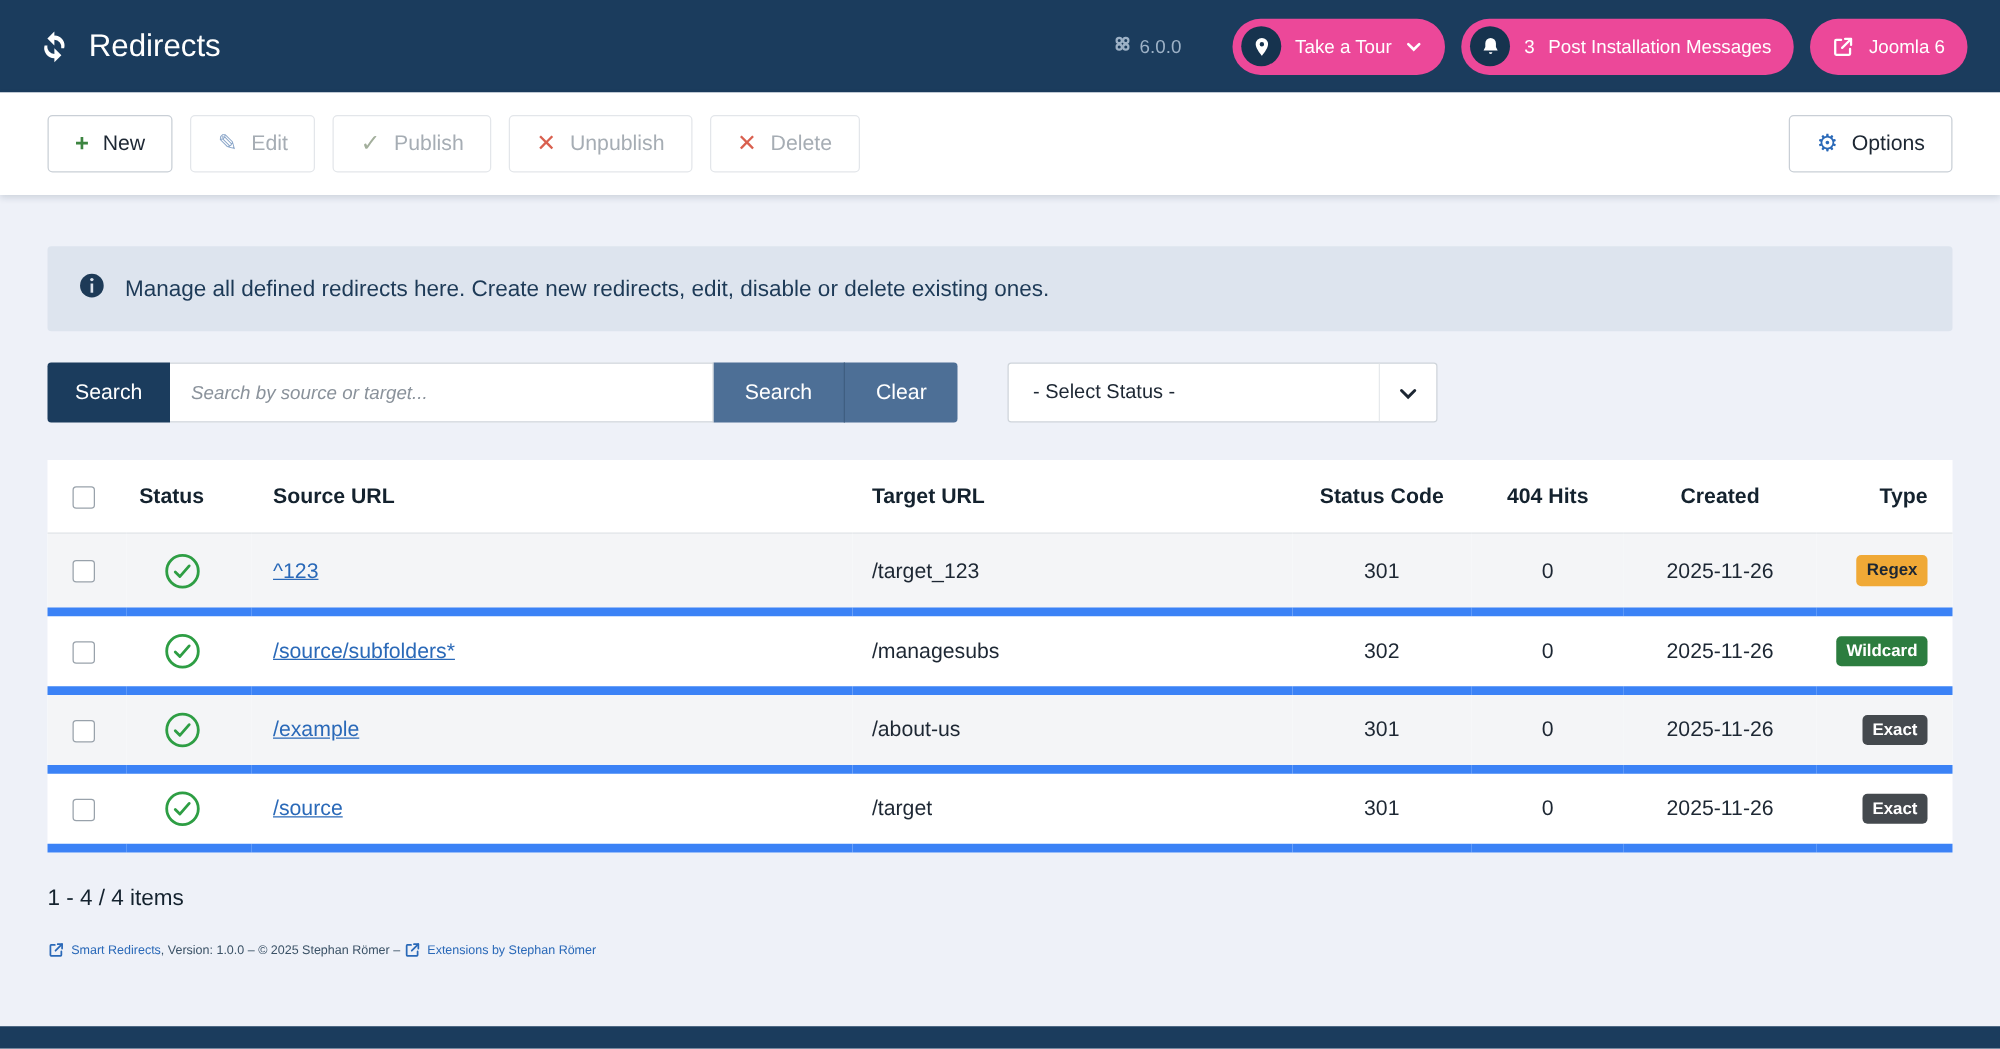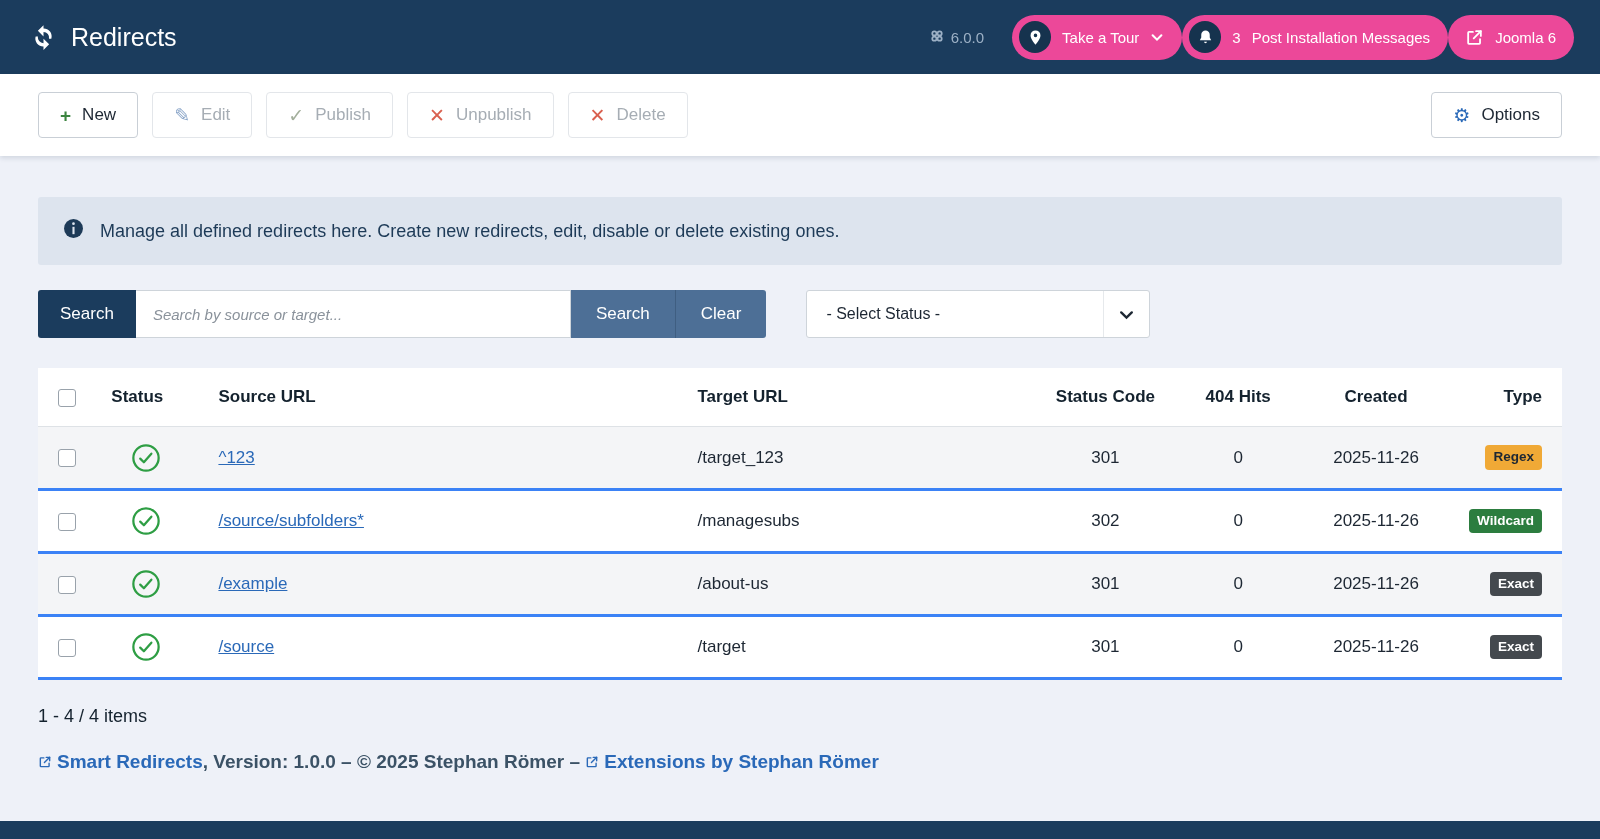--- a/index.html
+++ b/index.html
@@ -13,21 +13,21 @@
   }
 
   
   .app-header {
     height:74px; background:#1b3c5d;
     display:flex; align-items:center;
     padding:0 26px 0 30px;
   }
   .brand { display:flex; align-items:center; gap:14px; color:#fff; font-size:25px; }
   .brand svg { width:27px; height:27px; display:block; }
-  .hdr-right { margin-left:auto; display:flex; align-items:center; }
+  .hdr-right { margin-left:auto; display:flex; align-items:center; gap:13px; }
   .version { color:#9db1c6; font-size:15px; display:flex; align-items:center; gap:7px; margin-right:28px; }
   .version svg { width:14px; height:14px; }
   .pill {
     height:45px; border-radius:23px; background:#ec4899; border:none;
     display:flex; align-items:center; gap:11px;
     padding:0 18px 0 7px; color:#fff; font-size:15px; cursor:pointer;
     font-family:inherit;
   }
   .pill.no-circ { padding-left:17px; }
   .pill .circ {
@@ -104,21 +104,21 @@
   .status-select .sel-chev svg { width:17px; height:17px; }
 
   
   .table-card { margin-top:30px; background:#fff; }
   table { width:100%; border-collapse:collapse; font-size:17px; table-layout:fixed; }
   thead th {
     text-align:left; font-weight:bold; color:#14222e;
     padding:19px 10px; border-bottom:1px solid #dee2e6;
     font-size:17px;
   }
-  tbody tr { border-bottom:3px solid #3b82f6; }
+  tbody tr { border-bottom:7px solid #3b82f6; }
   tbody tr:nth-child(odd) { background:#f4f5f7; }
   tbody td { height:63px; padding:0 10px; vertical-align:middle; }
   .col-check  { padding-left:20px !important; }
   .col-status { padding-left:30px !important; }
   .col-source { padding-left:17px !important; }
   .col-target { padding-left:16px !important; }
   .ta-center { text-align:center !important; }
   .ta-right  { text-align:right !important; padding-right:20px !important; }
   .cb {
     width:18px; height:18px; border:1px solid #99a2ab; border-radius:3px;
@@ -130,22 +130,22 @@
     display:inline-block; font-size:13.5px; font-weight:bold;
     padding:4px 8px; border-radius:4px; color:#fff; line-height:1.25;
   }
   .badge-regex    { background:#f0a936; color:#1d2733; }
   .badge-wildcard { background:#2c7d3f; }
   .badge-exact    { background:#44494e; }
 
   .items-count { text-align:left; font-size:18px; padding-top:26px; color:#14222e; }
 
   .page-footer {
-    margin-top:24px; font-size:19px; color:#3b5266;
-    display:flex; align-items:center; flex-wrap:wrap; white-space:pre;font-weight:bold;
+    margin-top:24px; font-size:10px; color:#3b5266;
+    display:flex; align-items:center; flex-wrap:wrap; white-space:pre;
   }
   .page-footer a { color:#2a69b8; text-decoration:none; display:inline-flex; align-items:center; gap:5px; }
   .ext-ic svg { width:14px; height:14px; display:block; }
 
   .bottom-strip { position:absolute; bottom:0; left:0; width:100%; height:18px; background:#1b3c5d; }
 </style>
 </head>
 <body>
 
 <header class="app-header">

